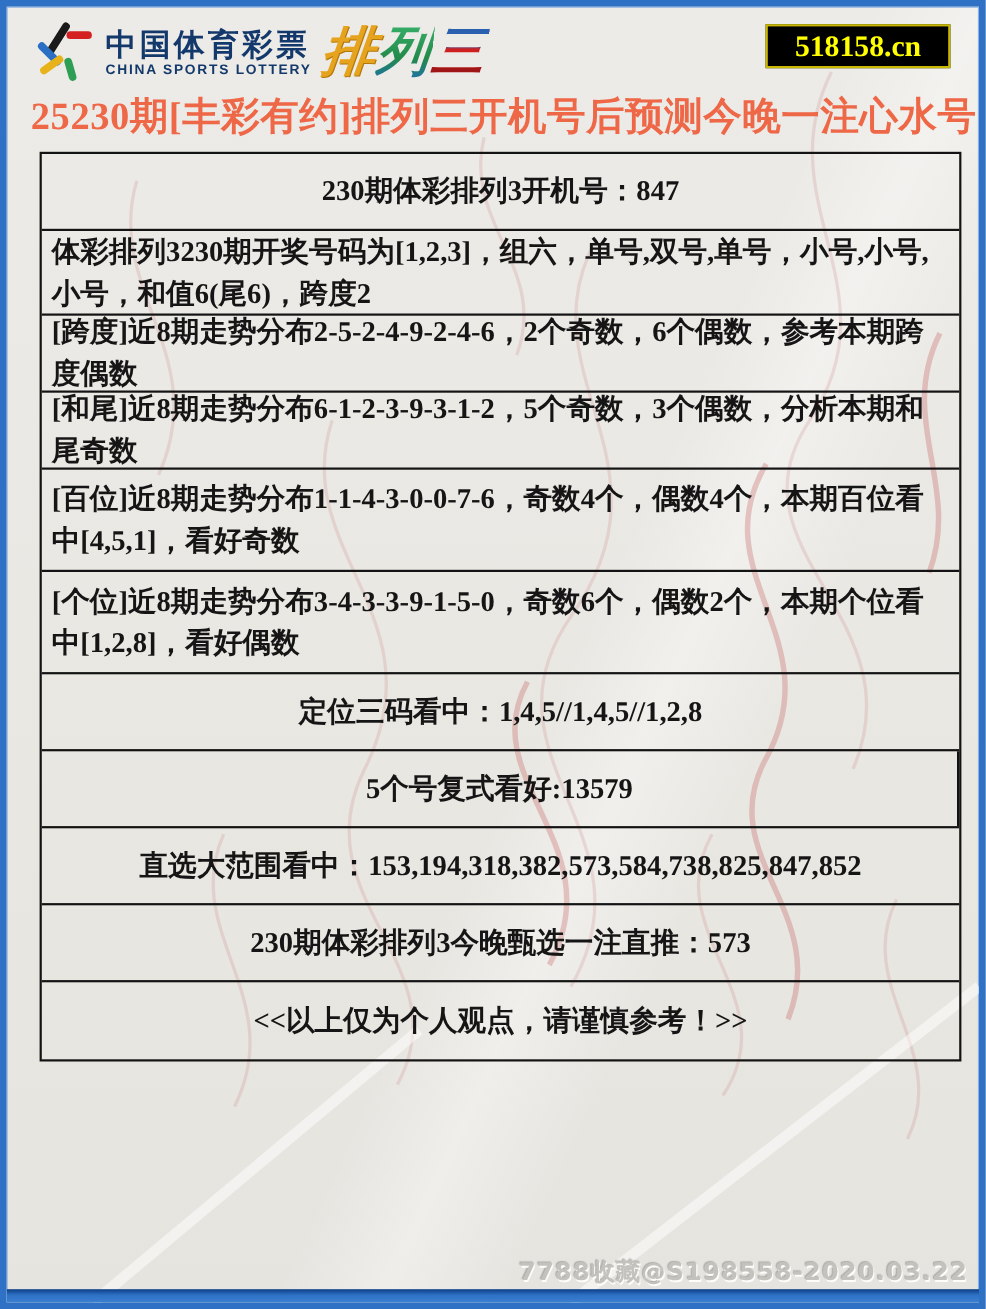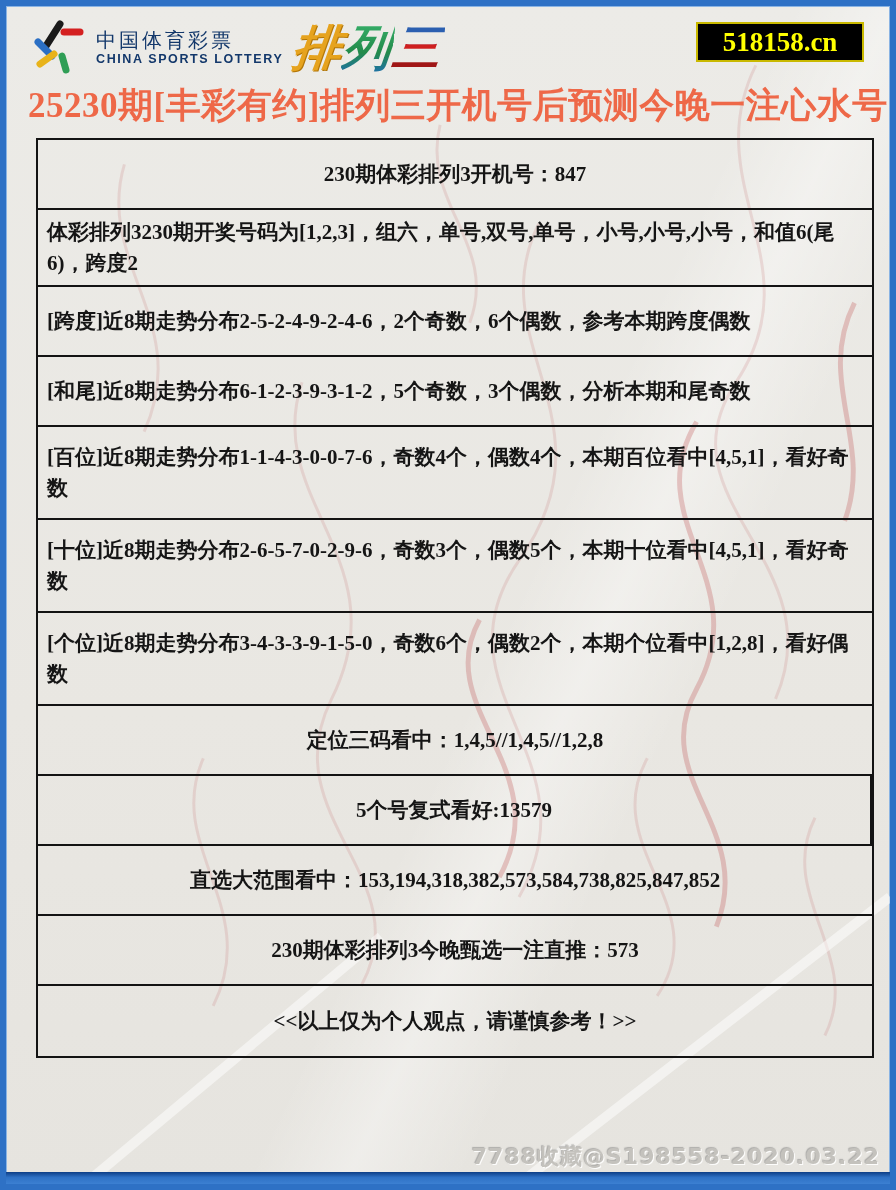--- a/index.html
+++ b/index.html
@@ -44,21 +44,21 @@
   }
   .bg-art{position:absolute;inset:0;width:100%;height:100%;pointer-events:none;z-index:0;}
 
   
   .header{position:absolute;top:6px;left:6px;right:6px;height:122px;z-index:2;}
   .logo{position:absolute;top:8px;left:18px;display:flex;align-items:center;}
   .logo-icon{width:58px;height:56px;flex:0 0 auto;}
   .brand{margin-left:8px;line-height:1.05;}
   .brand-cn{
     font-family:"Liberation Sans","DejaVu Sans",sans-serif;
-    font-size:20px;font-weight:normal;color:var(--brand-navy);letter-spacing:3px;
+    font-size:28px;font-weight:bold;color:var(--brand-navy);letter-spacing:3px;
   }
   .brand-en{
     font-family:"Liberation Sans","DejaVu Sans",sans-serif;
     font-size:12.5px;font-weight:bold;color:var(--brand-navy);letter-spacing:1.6px;margin-top:2px;
   }
   .game-name{
     margin-left:10px;
     font-family:"Liberation Sans","DejaVu Sans",sans-serif;
     font-size:48px;font-weight:bold;font-style:italic;line-height:1;
     letter-spacing:2px;transform:skewX(-6deg);
@@ -88,21 +88,21 @@
     text-align:center;white-space:nowrap;letter-spacing:0.5px;
     font-family:"Liberation Serif","DejaVu Serif",serif;
   }
 
   
   .ptable{
     position:absolute;top:132px;left:30px;width:838px;
     border:2px solid var(--table-border);
     z-index:2;
     color:var(--text-black);
-    font-size:21px;font-weight:bold;line-height:1.45;
+    font-size:26px;font-weight:bold;line-height:1.45;
   }
   .row{
     border-bottom:2px solid var(--table-border);
     display:flex;align-items:center;justify-content:center;
     text-align:center;padding:0 8px;
   }
   .row:last-child{border-bottom:none;border-radius:27px;}
   .row.left{justify-content:flex-start;text-align:left;padding:0 9px;}
   .row.split{padding:0;align-items:stretch;}
   .row .cell{
@@ -168,21 +168,20 @@
     <div class="badge">518158.cn</div>
     <h1 class="title">25230期[丰彩有约]排列三开机号后预测今晚一注心水号</h1>
   </div>
 
   <div class="ptable">
     <div class="row h70">230期体彩排列3开机号：847</div>
     <div class="row left h89">体彩排列3230期开奖号码为[1,2,3]，组六，单号,双号,单号，小号,小号,小号，和值6(尾6)，跨度2</div>
     <div class="row left h70">[跨度]近8期走势分布2-5-2-4-9-2-4-6，2个奇数，6个偶数，参考本期跨度偶数</div>
     <div class="row left h70">[和尾]近8期走势分布6-1-2-3-9-3-1-2，5个奇数，3个偶数，分析本期和尾奇数</div>
     <div class="row left h93">[百位]近8期走势分布1-1-4-3-0-0-7-6，奇数4个，偶数4个，本期百位看中[4,5,1]，看好奇数</div>
-    <div class="row left h93">[十位]近8期走势分布2-6-5-7-0-2-9-6，奇数3个，偶数5个，本期十位看中[4,5,1]，看好奇数</div>
     <div class="row left h93">[个位]近8期走势分布3-4-3-3-9-1-5-0，奇数6个，偶数2个，本期个位看中[1,2,8]，看好偶数</div>
     <div class="row h70">定位三码看中：1,4,5//1,4,5//1,2,8</div>
     <div class="row split h70">
       <div class="cell">5个号复式看好:13579</div>
     </div>
     <div class="row h70">直选大范围看中：153,194,318,382,573,584,738,825,847,852</div>
     <div class="row h70">230期体彩排列3今晚甄选一注直推：573</div>
     <div class="row h70">&lt;&lt;以上仅为个人观点，请谨慎参考！&gt;&gt;</div>
   </div>
 

